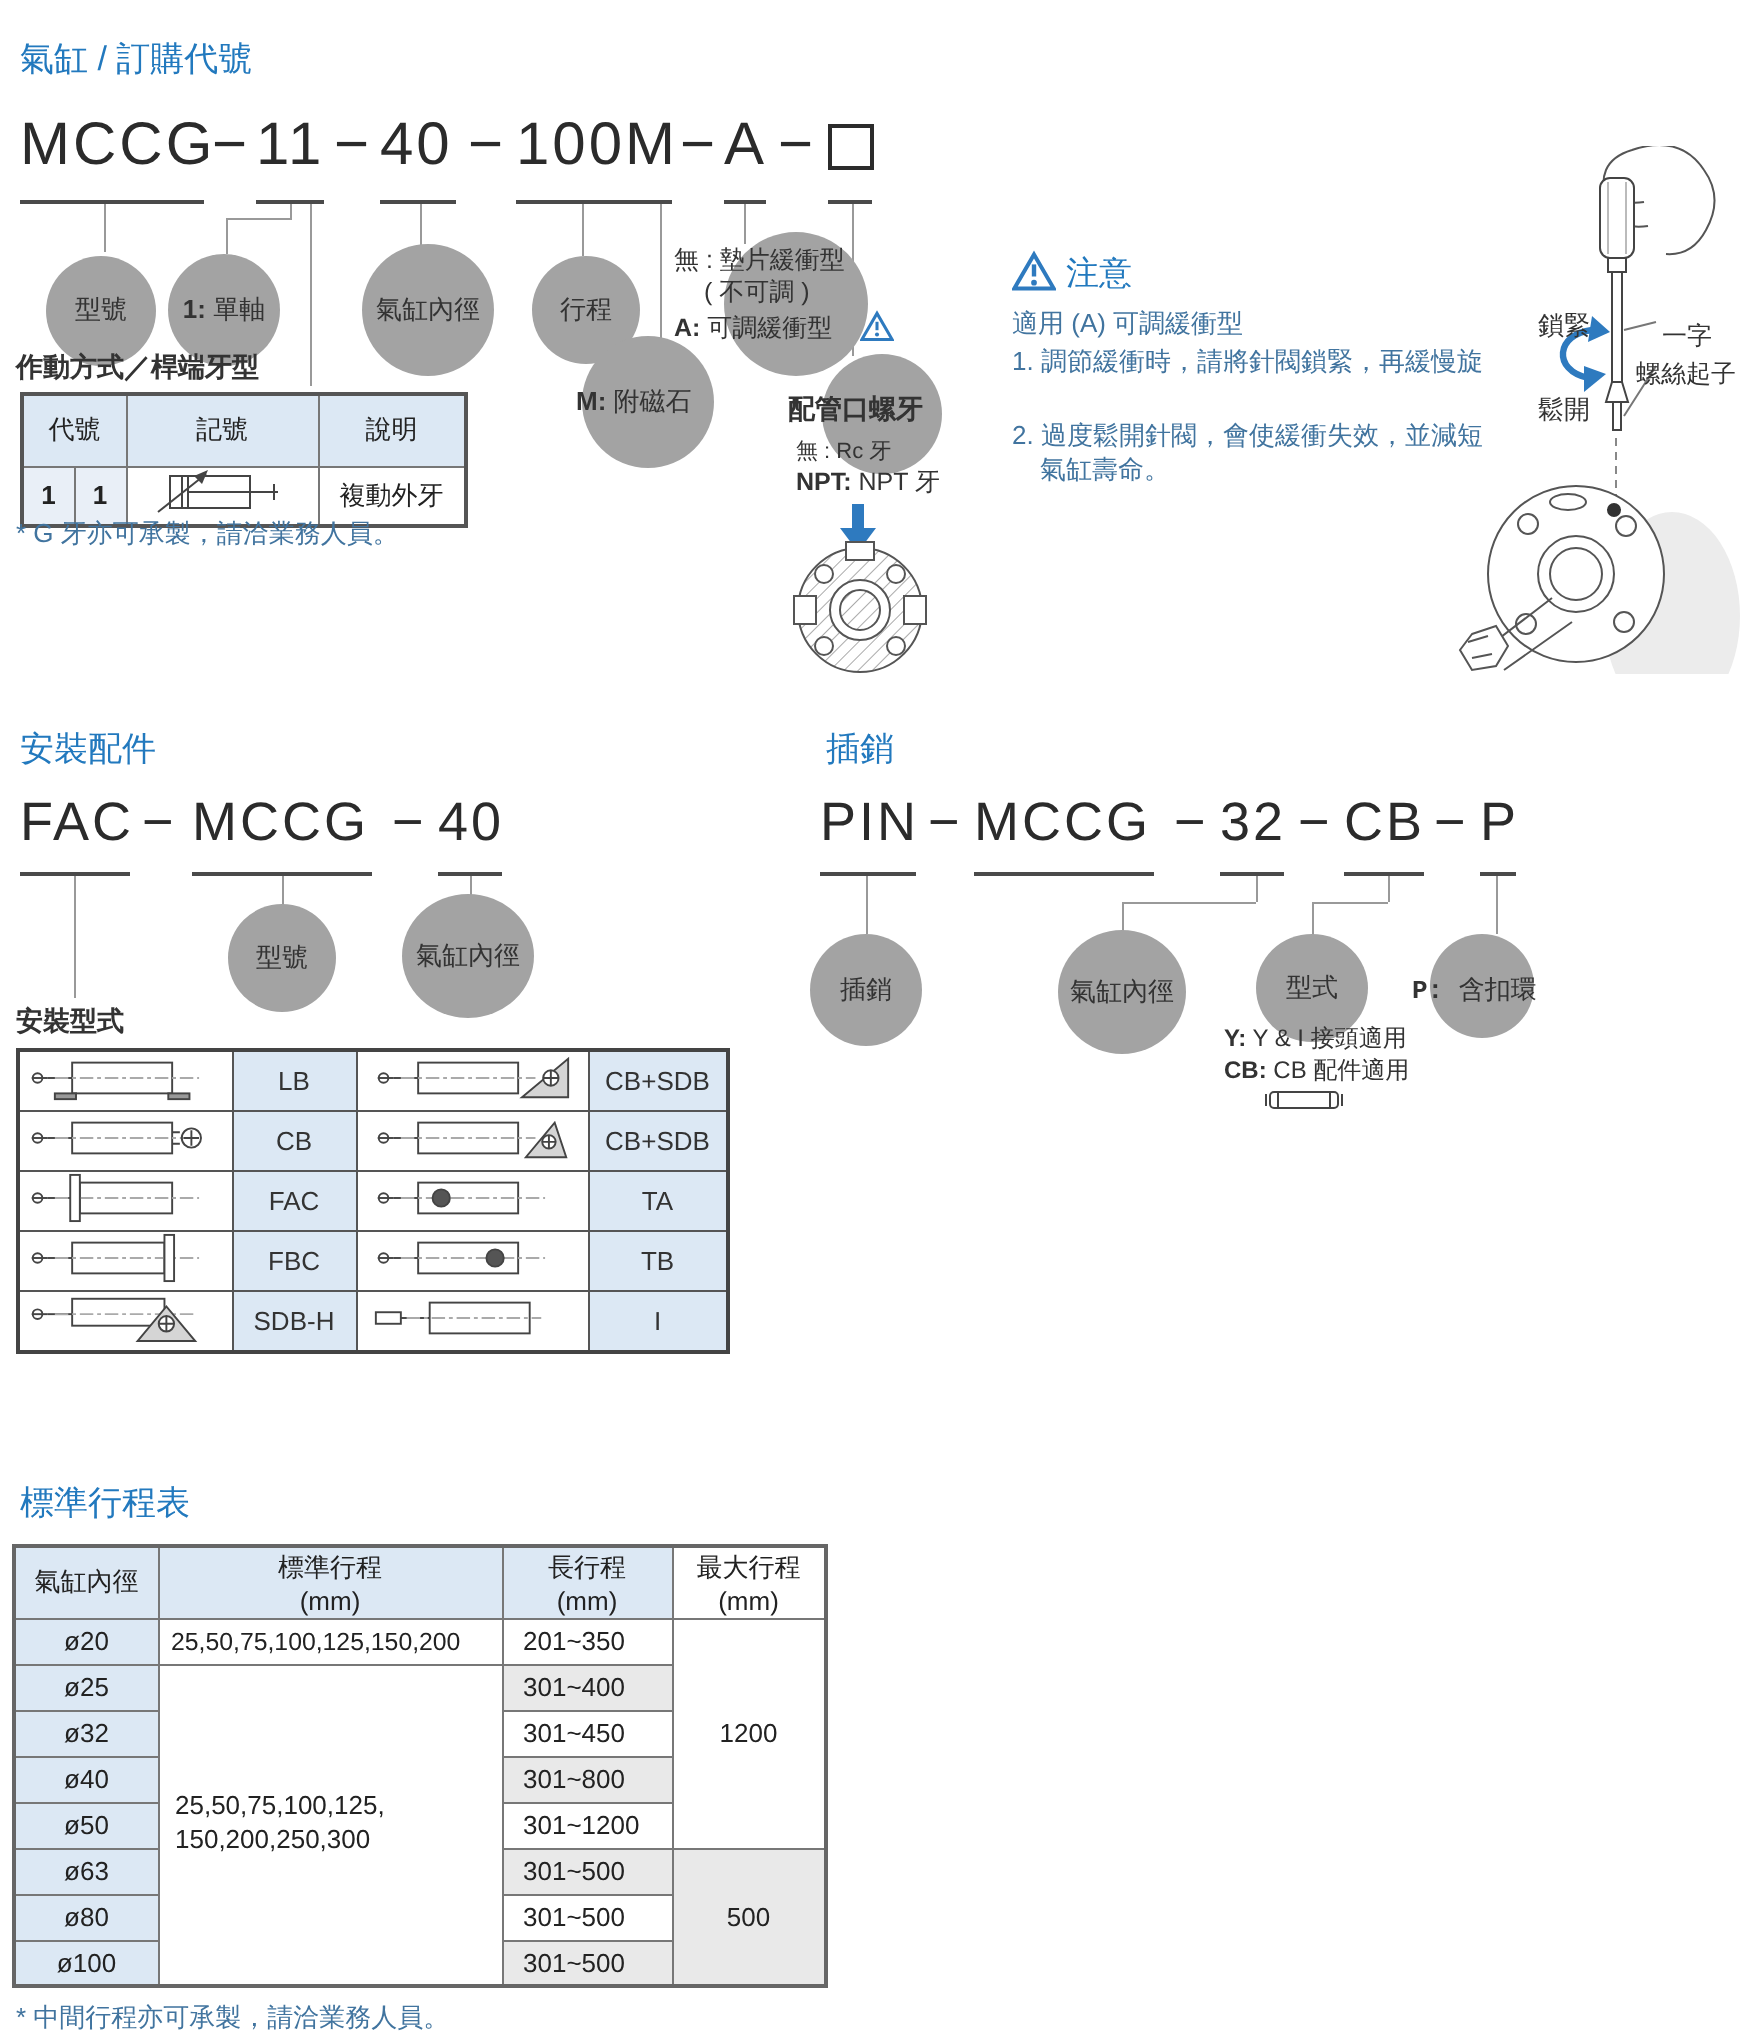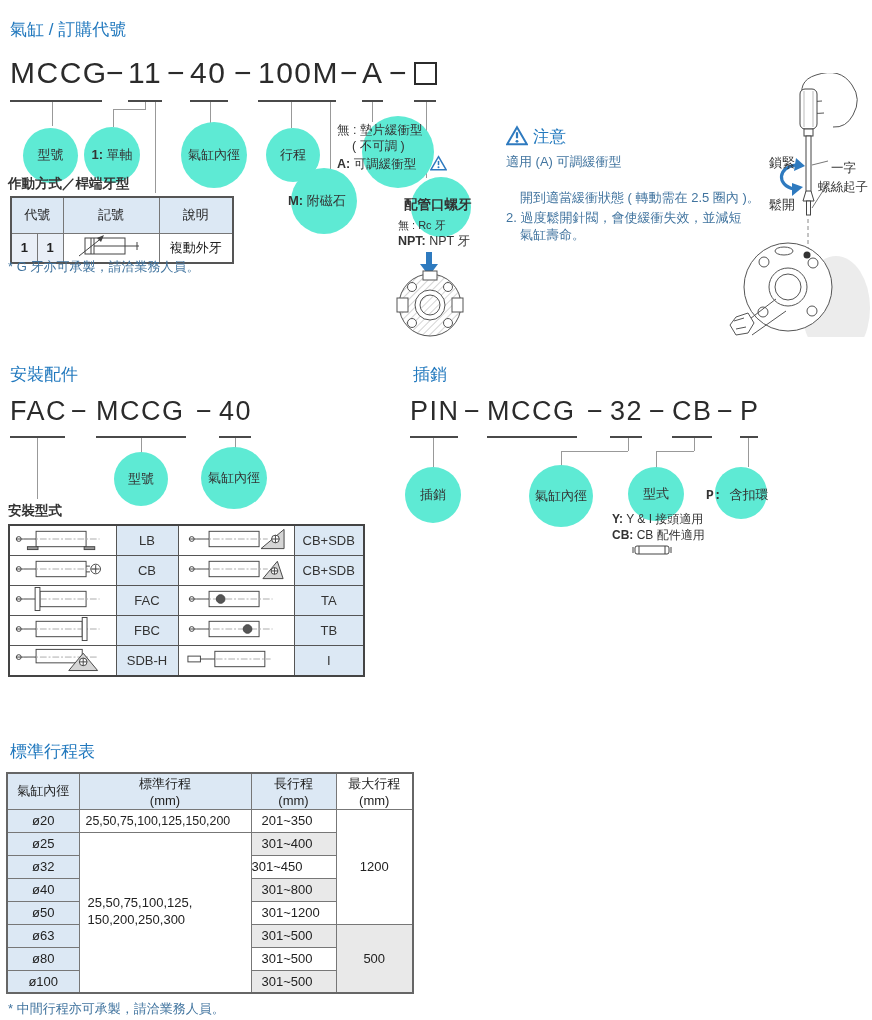--- a/index.html
+++ b/index.html
@@ -5,21 +5,21 @@
   html,body{margin:0;padding:0;background:#fff;}
   .canvas{position:relative;width:872px;height:1020px;background:#fff;overflow:hidden;
           font-family:"Liberation Sans","DejaVu Sans",sans-serif;color:#333;}
   .abs{position:absolute;}
   .sec-title{position:absolute;font-size:17px;color:#2279be;white-space:nowrap;}
   .code{position:absolute;font-size:30px;color:#2b2b2b;letter-spacing:1.5px;white-space:nowrap;font-weight:500;}
   .code2{position:absolute;font-size:27px;color:#2b2b2b;letter-spacing:1.5px;white-space:nowrap;font-weight:500;}
   .ul{position:absolute;height:2px;background:#4a4a4a;}
   .vl{position:absolute;width:1px;background:#999;}
   .hl{position:absolute;height:1px;background:#999;}
-  .bubble{position:absolute;border-radius:50%;background:#5eead4;display:flex;align-items:center;justify-content:center;
+  .bubble{position:absolute;border-radius:50%;background:#a3a3a3;display:flex;align-items:center;justify-content:center;
           font-size:13px;color:#333;text-align:center;line-height:1.15;}
   .lbl{position:absolute;font-size:13px;color:#333;white-space:nowrap;}
   .sub-h{position:absolute;font-size:13.5px;font-weight:bold;color:#333;white-space:nowrap;}
   .note{position:absolute;font-size:13px;color:#41749f;white-space:nowrap;}
   .blankbox{position:absolute;width:19px;height:19px;border:2.5px solid #2b2b2b;}
   .b{font-weight:bold;}
   table.doc{border-collapse:collapse;table-layout:fixed;font-size:13px;color:#222;}
   table.doc td,table.doc th{border:1px solid #777;font-weight:normal;padding:0;overflow:hidden;}
   .hdr{background:#dce8f4;text-align:center;}
   .borecell{background:#dce8f4;text-align:center;}
@@ -90,21 +90,21 @@
   <svg class="abs" style="left:430px;top:155px;" width="17" height="16" viewBox="0 0 20 19">
     <path d="M10,2 L19,17.5 H1 Z" fill="#fff" stroke="#2e7abf" stroke-width="1.8"></path>
     <path d="M10,7 v5" stroke="#2e7abf" stroke-width="1.8"></path>
       <circle cx="10" cy="14.6" r="1.2" fill="#2e7abf"></circle>
   </svg>
 
   <div class="lbl" style="left:288px;top:192px;">
     <span class="b">M:</span><span> 附磁石</span>
   </div>
 
-  <div class="sub-h" style="left:404px;top:196px;">配管口螺牙</div>
+  <div class="sub-h" style="left:394px;top:196px;">配管口螺牙</div>
   <div class="lbl" style="left:398px;top:218px;font-size:11px;">無 : Rc 牙</div>
   <div class="lbl" style="left:398px;top:233px;font-size:12.5px;">
     <span class="b">NPT:</span><span> NPT 牙</span>
   </div>
   <svg class="abs" style="left:419px;top:252px;" width="20" height="25" viewBox="0 0 20 25">
     <rect x="7" y="0" width="6" height="12" fill="#2e7abf"></rect>
       <polygon points="1,12 19,12 10,24" fill="#2e7abf"></polygon>
   </svg>
   <svg class="abs art" style="left:395px;top:270px;" width="70" height="70" viewBox="0 0 70 70">
     <defs>
@@ -157,21 +157,21 @@
     </table>
   <div class="note" style="left:8px;top:258px;">* G 牙亦可承製，請洽業務人員。</div>
 
   <svg class="abs" style="left:506px;top:125px;" width="22" height="21" viewBox="0 0 20 19">
     <path d="M10,2 L19,17.5 H1 Z" fill="#fff" stroke="#2e7abf" stroke-width="1.8"></path>
     <path d="M10,6.5 v5.5" stroke="#2e7abf" stroke-width="2"></path>
       <circle cx="10" cy="14.8" r="1.3" fill="#2e7abf"></circle>
   </svg>
   <div class="abs" style="left:533px;top:126px;font-size:16.5px;color:#2279be;">注意</div>
   <div class="note" style="left:506px;top:153px;">適用 (A) 可調緩衝型</div>
-  <div class="note" style="left:520px;top:189px;">開到適當緩衝狀態 ( 轉動需在 2.5 圈內 )。</div>
+  <div class="note" style="left:506px;top:172px;">1. 調節緩衝時，請將針閥鎖緊，再緩慢旋</div>
   <div class="note" style="left:506px;top:209px;">2. 過度鬆開針閥，會使緩衝失效，並減短</div>
   <div class="note" style="left:520px;top:226px;">氣缸壽命。</div>
 
   <svg class="abs art" style="left:700px;top:73px;" width="172" height="264" viewBox="0 0 172 264">
     <ellipse cx="136" cy="235" rx="34" ry="52" style="fill:#ececec;stroke:none"></ellipse>
 
     <path d="M104,30 q-8,-22 12,-28 q24,-8 36,10 q10,14 1,30 q-7,13 -20,12"></path>
     <path d="M100,22 q10,8 22,6 M102,34 q10,8 22,6"></path>
 
     <rect x="100" y="16" width="17" height="40" rx="5" style="fill:#fff;stroke:#444"></rect>
@@ -454,21 +454,21 @@
     <tr style="height:23px;">
       <td class="borecell">ø25</td>
       <td rowspan="7" style="vertical-align:middle;padding-left:8px;line-height:1.3;">
         <div>25,50,75,100,125,</div>
             <div>150,200,250,300</div>
       </td>
       <td class="zebra" style="padding-left:10px;">301~400</td>
     </tr>
     <tr style="height:23px;">
       <td class="borecell">ø32</td>
-      <td style="">301~450</td>
+      <td style="padding-left:10px;">301~450</td>
     </tr>
     <tr style="height:23px;">
       <td class="borecell">ø40</td>
       <td class="zebra" style="padding-left:10px;">301~800</td>
     </tr>
     <tr style="height:23px;">
       <td class="borecell">ø50</td>
       <td style="padding-left:10px;">301~1200</td>
     </tr>
     <tr style="height:23px;">

